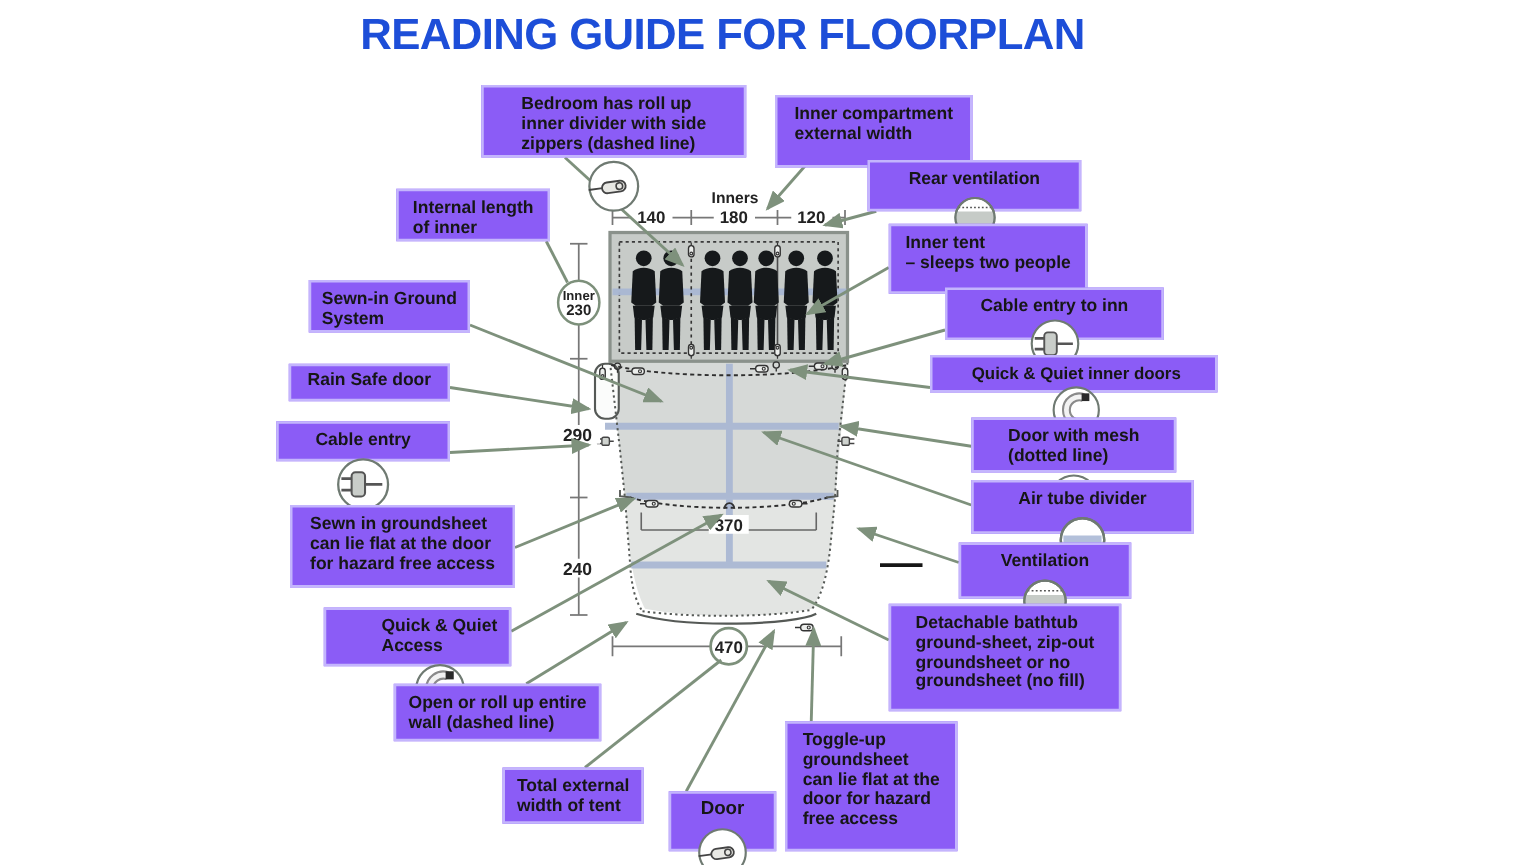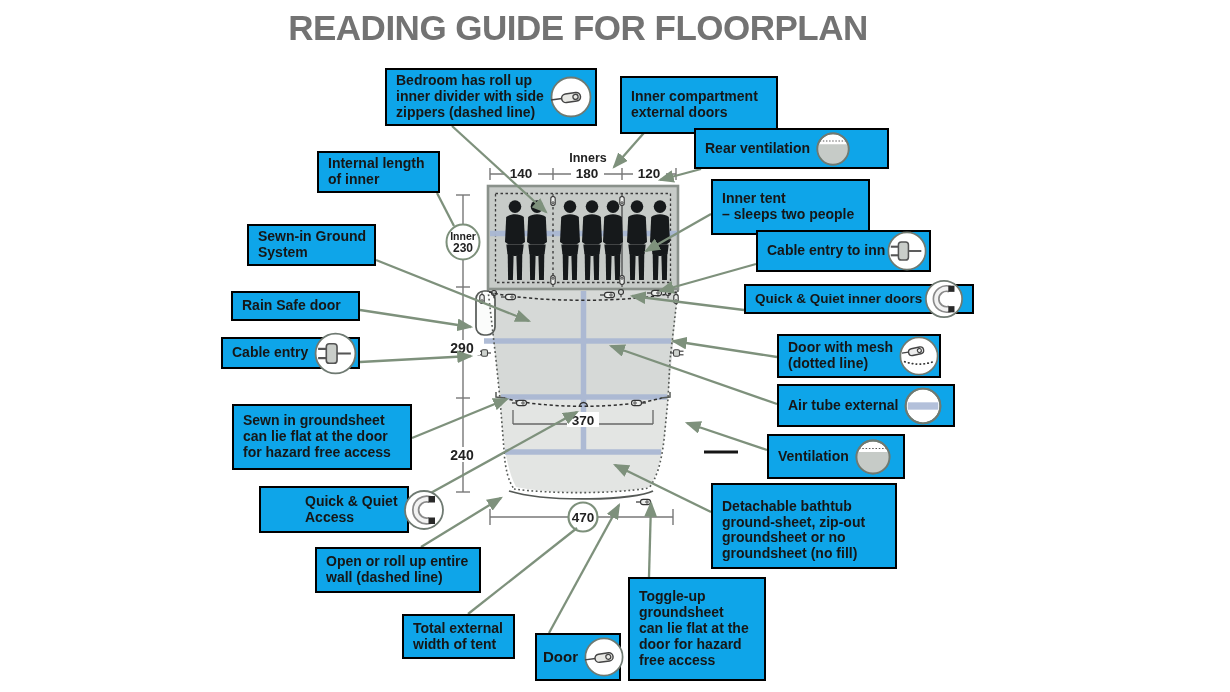--- a/index.html
+++ b/index.html
@@ -1,22 +1,22 @@
 <!DOCTYPE html>
 <html><head>
 <meta charset="utf-8">
 <style>
   html,body{margin:0;padding:0;background:#fff;}
   .canvas{position:relative;width:1230px;height:692px;background:#ffffff;overflow:hidden;
           font-family:"Liberation Sans",sans-serif;}
   #plan-svg{position:absolute;left:0;top:0;z-index:1;}
   .title{position:absolute;left:578px;top:8px;transform:translateX(-50%);
-         font-size:35px;font-weight:bold;color:#737373;letter-spacing:-0.5px;white-space:nowrap;z-index:2;text-align:right;}
-  .lbox{position:absolute;z-index:2;background:#0ea5e9;border:2px solid #000000;
-        display:flex;align-items:center;box-sizing:border-box;padding:5px 9px;gap:5px;}
+         font-size:35px;font-weight:bold;color:#1d4ed8;letter-spacing:-0.5px;white-space:nowrap;z-index:2;text-align:right;}
+  .lbox{position:absolute;z-index:2;background:#8b5cf6;border:2px solid #c4b5fd;
+        display:flex;align-items:center;box-sizing:border-box;padding:5px 9px;gap:5px;flex-direction:column;}
   .ltxt{font-size:14px;font-weight:bold;color:#161616;line-height:1.13;}
   .ltxt div{white-space:nowrap;}
   .lbox svg{flex:0 0 auto;}
   text{font-family:"Liberation Sans",sans-serif;}
 </style>
 </head>
 <body>
 
 <div class="canvas">
 
@@ -204,32 +204,32 @@
     <g transform="rotate(-8 24 22)">
       <rect x="12.5" y="18" width="19" height="8.6" rx="4.3" fill="#e8e8e4" stroke="#444" stroke-width="1.5"></rect>
       <circle cx="26.5" cy="22.2" r="2.6" fill="none" stroke="#444" stroke-width="1.3"></circle>
     </g>
   </svg>
 </div>
 
 <div class="lbox" style="left:620px;top:76px;width:158px;height:58px;">
   <div class="ltxt">
     <div>Inner compartment</div>
-    <div>external doors</div>
+    <div>external width</div>
   </div>
 </div>
 
 <div class="lbox" style="left:317px;top:151px;width:123px;height:42px;">
   <div class="ltxt">
     <div>Internal length</div>
     <div>of inner</div>
   </div>
 </div>
 
-<div class="lbox" style="left:694px;top:128px;width:195px;height:41px;">
+<div class="lbox" style="left:694px;top:128px;width:171px;height:41px;">
   <div class="ltxt">
         <div>Rear ventilation</div>
       </div>
   <svg width="36" height="36" viewBox="0 0 38 38">
     <circle cx="19" cy="19" r="16.5" fill="#fff" stroke="#6f7a72" stroke-width="1.8"></circle>
     <path d="M3.3,14 A16.5,16.5 0 1 0 34.7,14 Z" fill="#c6cbc7"></path>
     <line x1="5" y1="10.5" x2="33" y2="10.5" stroke="#555" stroke-width="1.2" stroke-dasharray="1.5,1.8"></line>
     <circle cx="19" cy="19" r="16.5" fill="none" stroke="#6f7a72" stroke-width="1.8"></circle>
   </svg>
 </div>
@@ -304,21 +304,21 @@
     <g transform="rotate(-12 21 17)">
       <rect x="11" y="13" width="16" height="7.2" rx="3.6" fill="#eee" stroke="#444" stroke-width="1.4"></rect>
       <circle cx="22.5" cy="16.6" r="2.1" fill="none" stroke="#444" stroke-width="1.2"></circle>
     </g>
     <path d="M7,28 Q22,33 37,28" fill="none" stroke="#333" stroke-width="1.8" stroke-linecap="round" stroke-dasharray="0.5,3.6"></path>
   </svg>
 </div>
 
 <div class="lbox" style="left:777px;top:384px;width:178px;height:43px;">
   <div class="ltxt">
-        <div>Air tube external</div>
+        <div>Air tube divider</div>
       </div>
   <svg width="40" height="40" viewBox="0 0 38 38">
     <circle cx="19" cy="19" r="16.5" fill="#fff" stroke="#6f7a72" stroke-width="1.8"></circle>
     <line x1="4.5" y1="19" x2="33.5" y2="19" stroke="#b3c0da" stroke-width="7"></line>
     <circle cx="19" cy="19" r="16.5" fill="none" stroke="#6f7a72" stroke-width="1.8"></circle>
   </svg>
 </div>
 
 <div class="lbox" style="left:232px;top:404px;width:180px;height:66px;">
   <div class="ltxt">
@@ -347,21 +347,21 @@
   </div>
   <svg width="42" height="42" viewBox="0 0 42 42">
     <circle cx="21" cy="21" r="19" fill="#fff" stroke="#6f7a72" stroke-width="1.8"></circle>
     <path d="M27,10.5 A11,11 0 1 0 27,31.5" fill="none" stroke="#8a8a8a" stroke-width="7.5"></path>
     <path d="M27,10.5 A11,11 0 1 0 27,31.5" fill="none" stroke="#f2f2f2" stroke-width="4"></path>
     <rect x="25.5" y="7" width="6.5" height="6.5" fill="#2a2a2a"></rect>
     <rect x="25.5" y="28.5" width="6.5" height="6.5" fill="#2a2a2a"></rect>
   </svg>
 </div>
 
-<div class="lbox" style="left:711px;top:483px;width:186px;height:86px;align-items:flex-end;">
+<div class="lbox" style="left:711px;top:483px;width:186px;height:86px;">
   <div class="ltxt">
     <div>Detachable bathtub</div>
     <div>ground-sheet, zip-out</div>
     <div>groundsheet or no</div>
     <div>groundsheet (no fill)</div>
   </div>
 </div>
 
 <div class="lbox" style="left:315px;top:547px;width:166px;height:46px;">
   <div class="ltxt">

